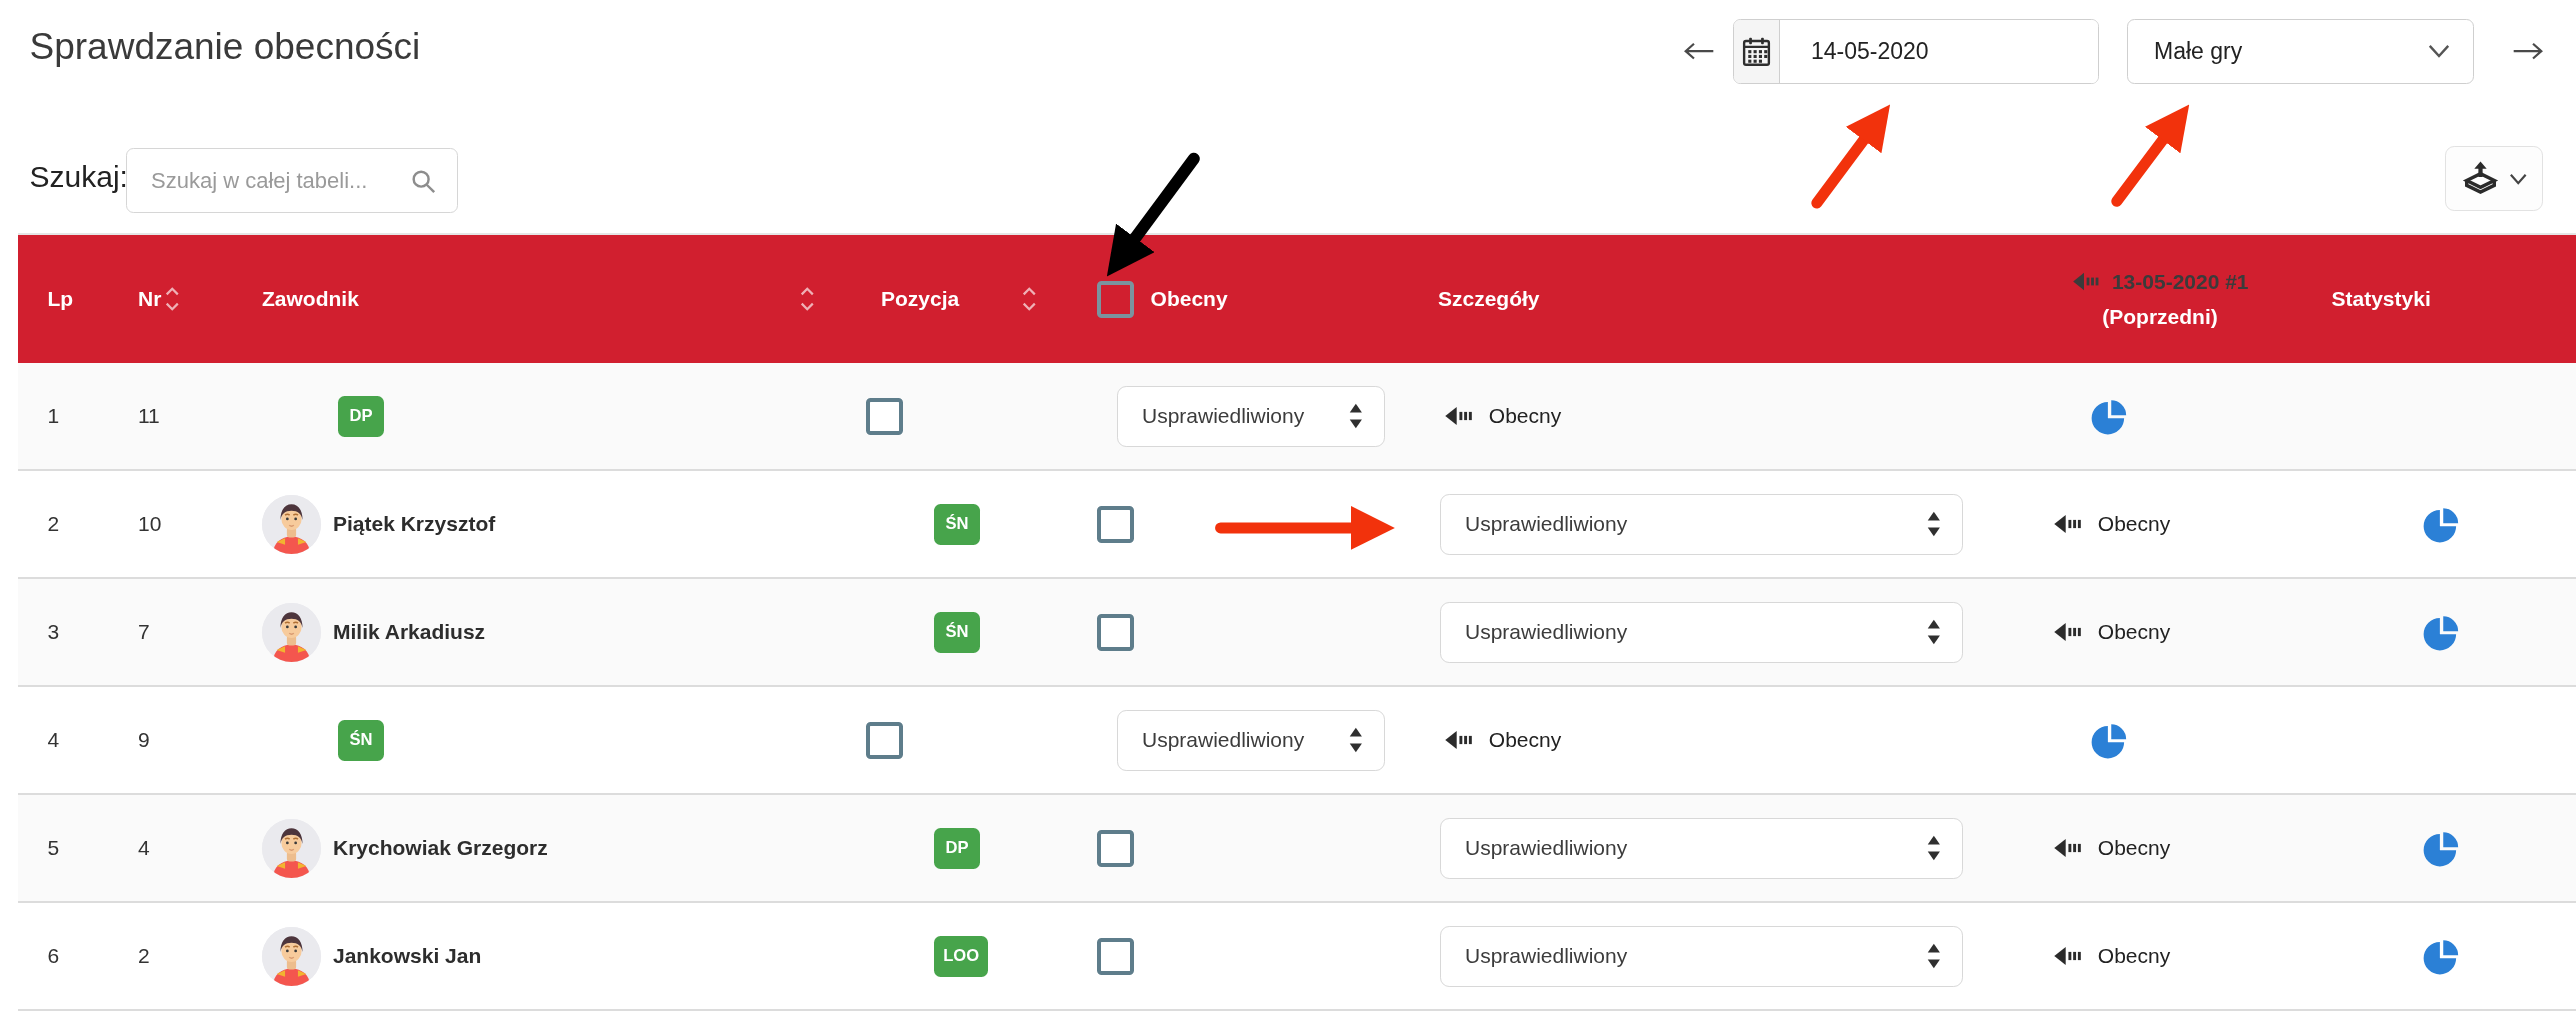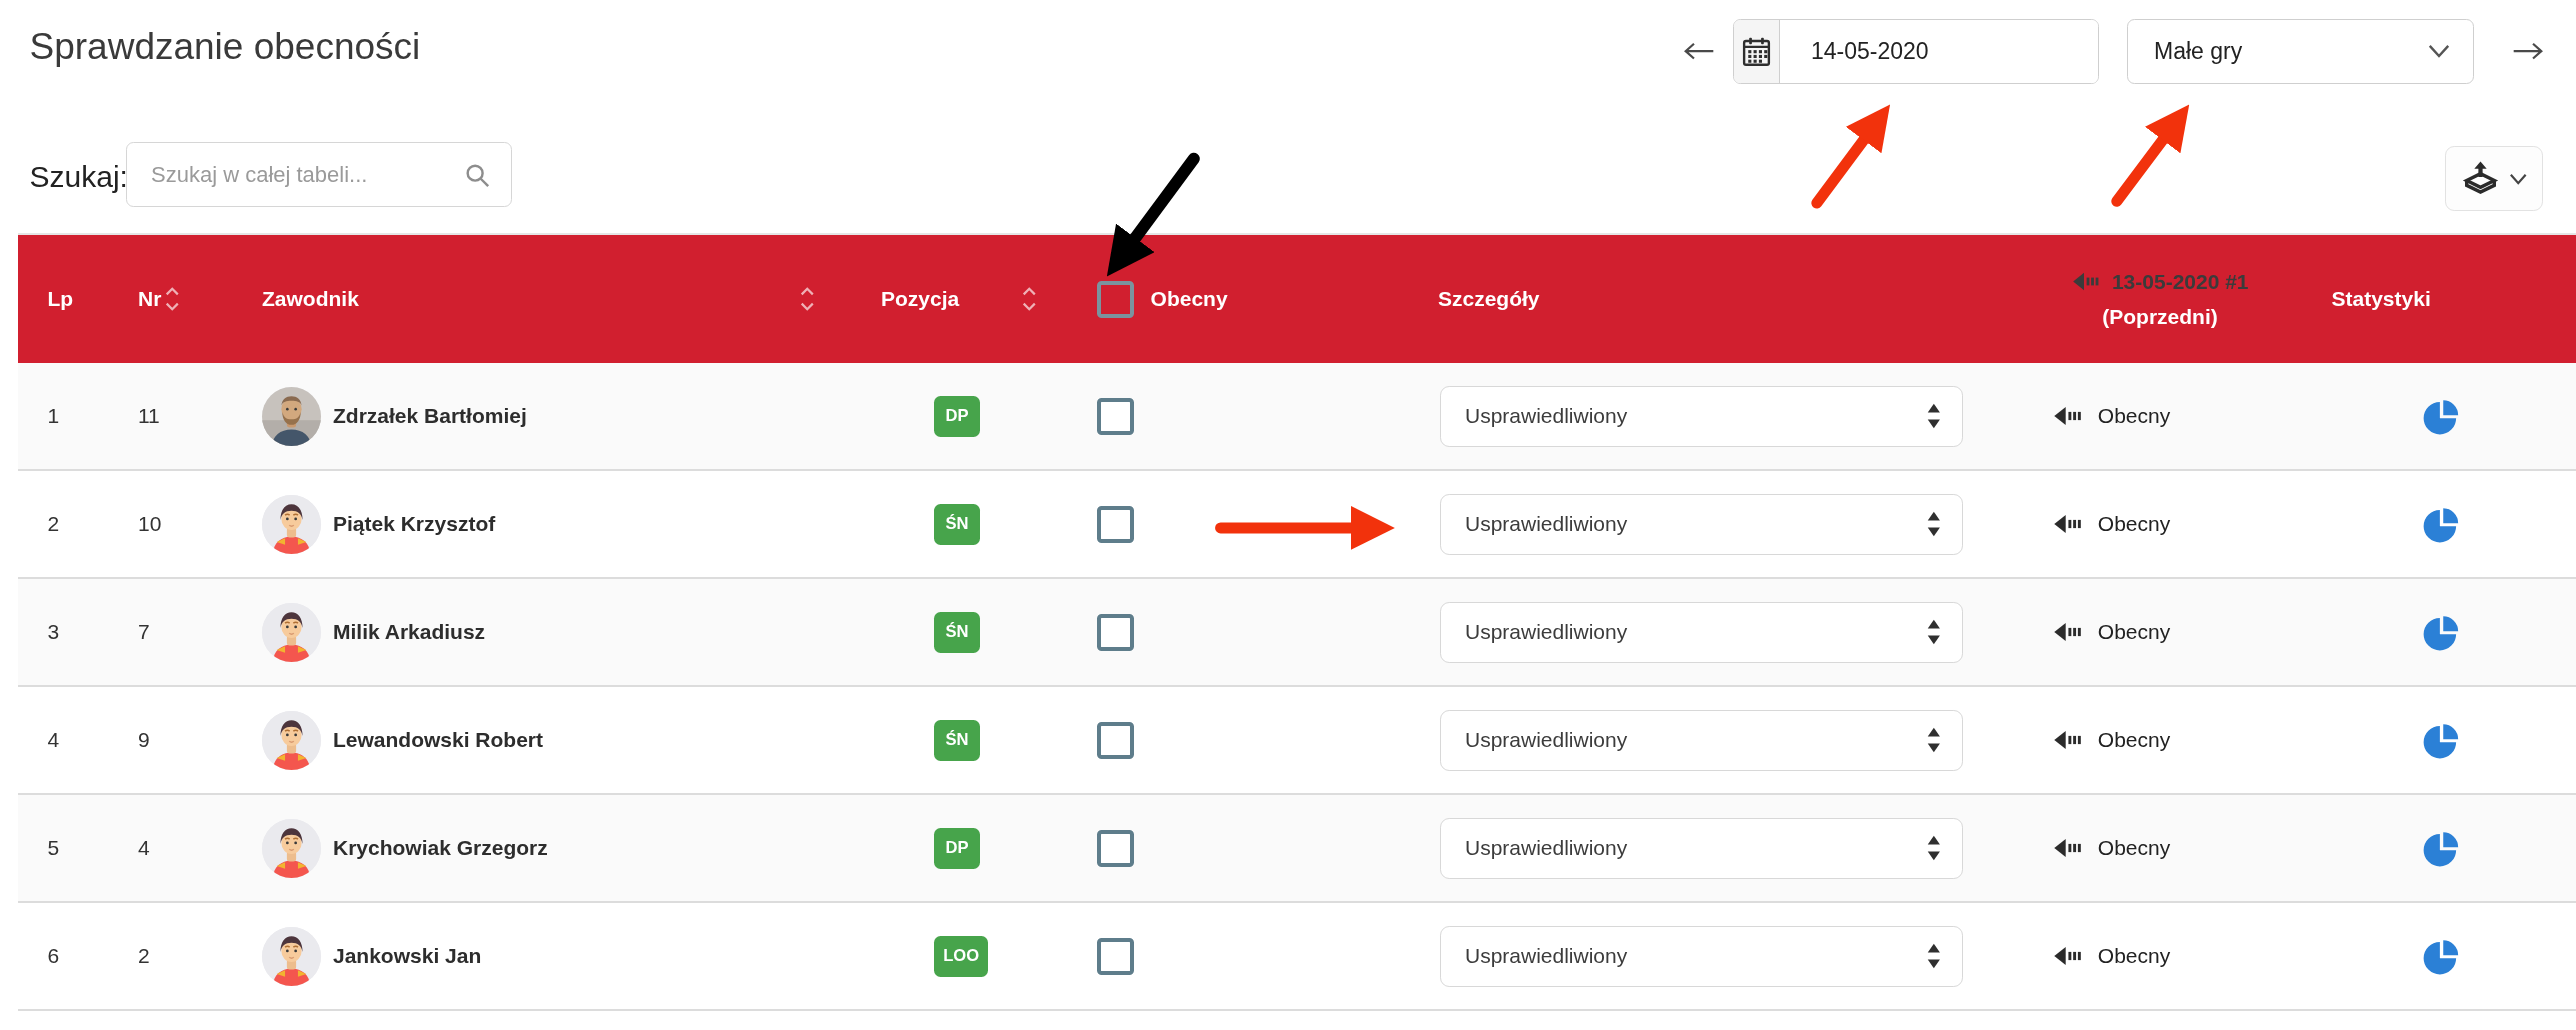--- a/index.html
+++ b/index.html
@@ -17,21 +17,21 @@
   .cal-btn{width:70px;background:#f5f5f5;border:none;border-right:1.8px solid #cfcfcf;
            display:flex;align-items:center;justify-content:center;cursor:pointer}
   .date-group input{flex:1;border:0;outline:0;font-size:23px;color:#222;padding-left:31px;background:#fff}
   .evt-select{width:347px;height:65px;border:1.8px solid #cfcfcf;border-radius:7.4px;background:#fff;
               display:flex;align-items:center;justify-content:space-between;
               padding:0 22px 0 26px;font-size:23px;color:#222;margin-right:33px;cursor:pointer}
 
   
   .search-row{position:absolute;left:0;top:120px;width:100%;height:113px}
   .search-label{position:absolute;left:29.5px;top:40px;font-size:30px;color:#222}
-  .search-box{position:absolute;left:126px;top:22px;width:386px;height:65px;border:1.8px solid #d6d6d6;
+  .search-box{position:absolute;left:126px;top:28px;width:332px;height:65px;border:1.8px solid #d6d6d6;
               border-radius:7.4px;background:#fff;display:flex;align-items:center}
   .search-box input{flex:1;min-width:0;border:0;outline:0;font-size:22px;color:#333;
                     padding-left:24px;background:transparent}
   .search-box input::placeholder{color:#9a9a9a}
   .search-box svg{margin-right:20.3px;flex:none}
   .export-btn{position:absolute;right:33px;top:26px;width:98px;height:65px;border:1.8px solid #e2e2e2;
               border-radius:9.2px;background:#fdfdfd;display:flex;align-items:center;
               justify-content:center;gap:9.2px;cursor:pointer}
 
   
@@ -187,37 +187,20 @@
           <span>13-05-2020 #1</span>
         </span>
         <span>(Poprzedni)</span>
       </div>
       <div class="th th-stats">Statystyki</div>
     </div>
     <div>
     <div class="row grid r-odd av-photo">
       <div class="cell cell-lp">1</div>
       <div class="cell cell-nr">11</div>
-      <div class="cell cell-player">
-        <span class="avatar">
-
-          <svg class="photo" width="59" height="59" viewBox="0 0 64 64">
-            <rect width="64" height="64" fill="#c7c2bd"></rect>
-            <rect y="36" width="64" height="28" fill="#b3aea9"></rect>
-            <path d="M11 64c0-11 9-18 21-18s21 7 21 18z" fill="#44566a"></path>
-            <rect x="27" y="33" width="10" height="11" rx="3" fill="#c9996f"></rect>
-            <ellipse cx="32" cy="24" rx="11" ry="12" fill="#d2a87e"></ellipse>
-            <path d="M21 20c1-7 5-10 11-10s10 3 11 10c-2-4-5-5-11-5s-9 1-11 5z" fill="#8a6a4f"></path>
-            <path d="M22 27c0 8 4 14 10 14s10-6 10-14c-2 6-4 8-10 8s-8-2-10-8z" fill="#96714c"></path>
-            <circle cx="27.5" cy="24" r="1.4" fill="#3a3a3a"></circle>
-            <circle cx="36.5" cy="24" r="1.4" fill="#3a3a3a"></circle>
-          </svg>
-        </span>
-        <span>Zdrzałek Bartłomiej</span>
-      </div>
       <div class="cell cell-pos">
         <span class="badge">DP</span>
       </div>
       <div class="cell cell-present">
         <span class="cb"></span>
       </div>
       <div class="cell cell-details">
         <div class="select">
           <span>Usprawiedliwiony</span>
           <svg width="15.7" height="28" viewBox="0 0 18 32">
@@ -355,40 +338,20 @@
         <svg class="pie" width="39" height="39" viewBox="0 0 24 24">
           <path d="M11 3A10 10 0 1 0 21 13H11z" fill="var(--pie-blue,#2b80d6)"></path>
           <path d="M13 1a10 10 0 0 1 10 10H13z" fill="var(--pie-blue,#2b80d6)" transform="scale(0.92) translate(1.2,1.2)"></path>
         </svg>
       </div>
     </div>
 
     <div class="row grid r-even av-cartoon">
       <div class="cell cell-lp">4</div>
       <div class="cell cell-nr">9</div>
-      <div class="cell cell-player">
-        <span class="avatar">
-          <svg class="cartoon" width="59" height="59" viewBox="0 0 64 64">
-            <rect width="64" height="64" fill="#eaeaee"></rect>
-            <path d="M12 64c0-12 9-19 20-19s20 7 20 19z" fill="#f4564e"></path>
-            <path d="M16 51l9-4v7z" fill="#f2b430"></path>
-            <path d="M48 51l-9-4v7z" fill="#f2b430"></path>
-            <rect x="27" y="35" width="10" height="11" rx="3" fill="#edbd8d"></rect>
-            <ellipse cx="32" cy="26" rx="11" ry="12" fill="#f7cb9c"></ellipse>
-            <path d="M20 27c0-11 5-17 12-17s12 6 12 17c-1.5-7-5-10-12-10s-10.5 3-12 10z" fill="#4d353c"></path>
-            <circle cx="27.5" cy="26" r="1.5" fill="#3a3a3a"></circle>
-            <circle cx="36.5" cy="26" r="1.5" fill="#3a3a3a"></circle>
-            <path d="M25 21.8c1.6-1.2 3.6-1.2 5 0" fill="none" stroke="#b06f33" stroke-width="1.6"></path>
-            <path d="M34 21.8c1.6-1.2 3.6-1.2 5 0" fill="none" stroke="#b06f33" stroke-width="1.6"></path>
-            <path d="M29.5 32.8c1.6 1.2 3.6 1.2 5 0" fill="none" stroke="#d89a71" stroke-width="1.6"></path>
-          </svg>
-
-        </span>
-        <span>Lewandowski Robert</span>
-      </div>
       <div class="cell cell-pos">
         <span class="badge">ŚN</span>
       </div>
       <div class="cell cell-present">
         <span class="cb"></span>
       </div>
       <div class="cell cell-details">
         <div class="select">
           <span>Usprawiedliwiony</span>
           <svg width="15.7" height="28" viewBox="0 0 18 32">

